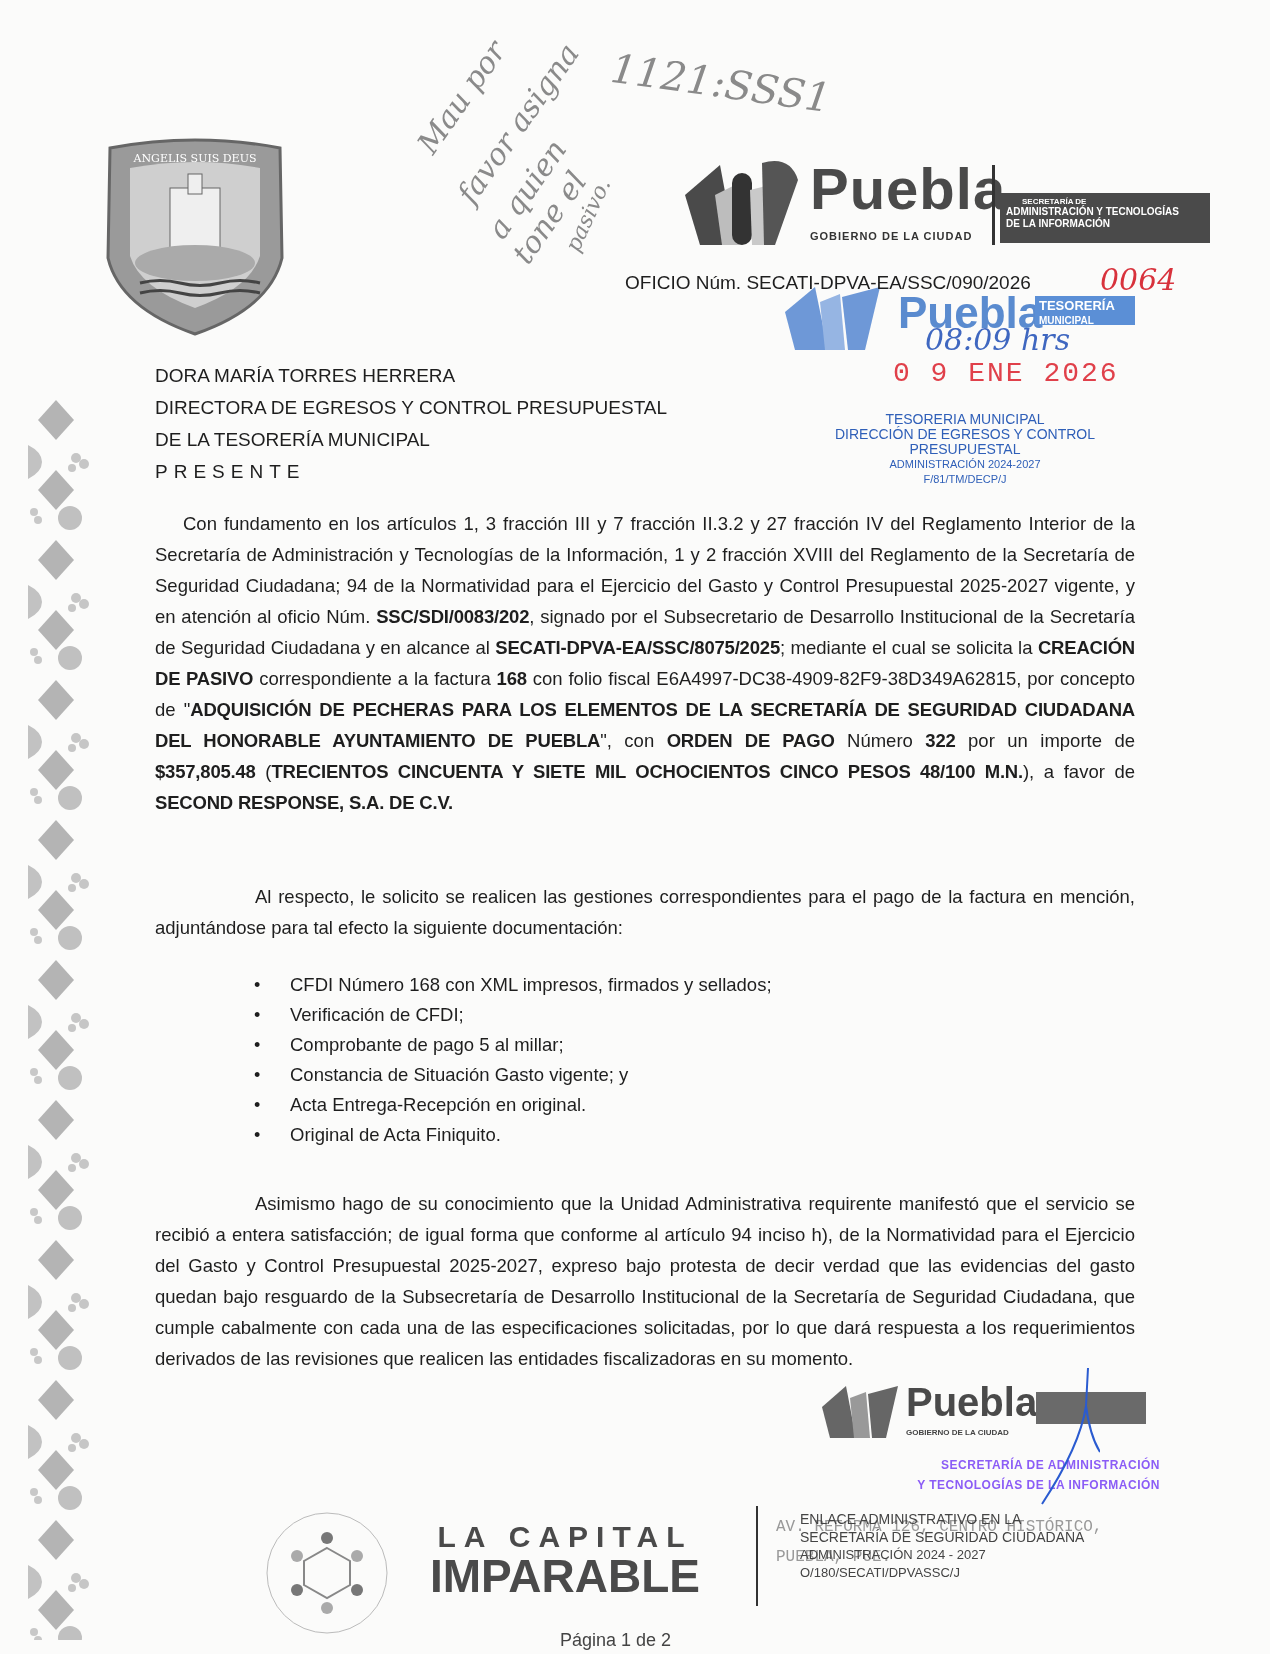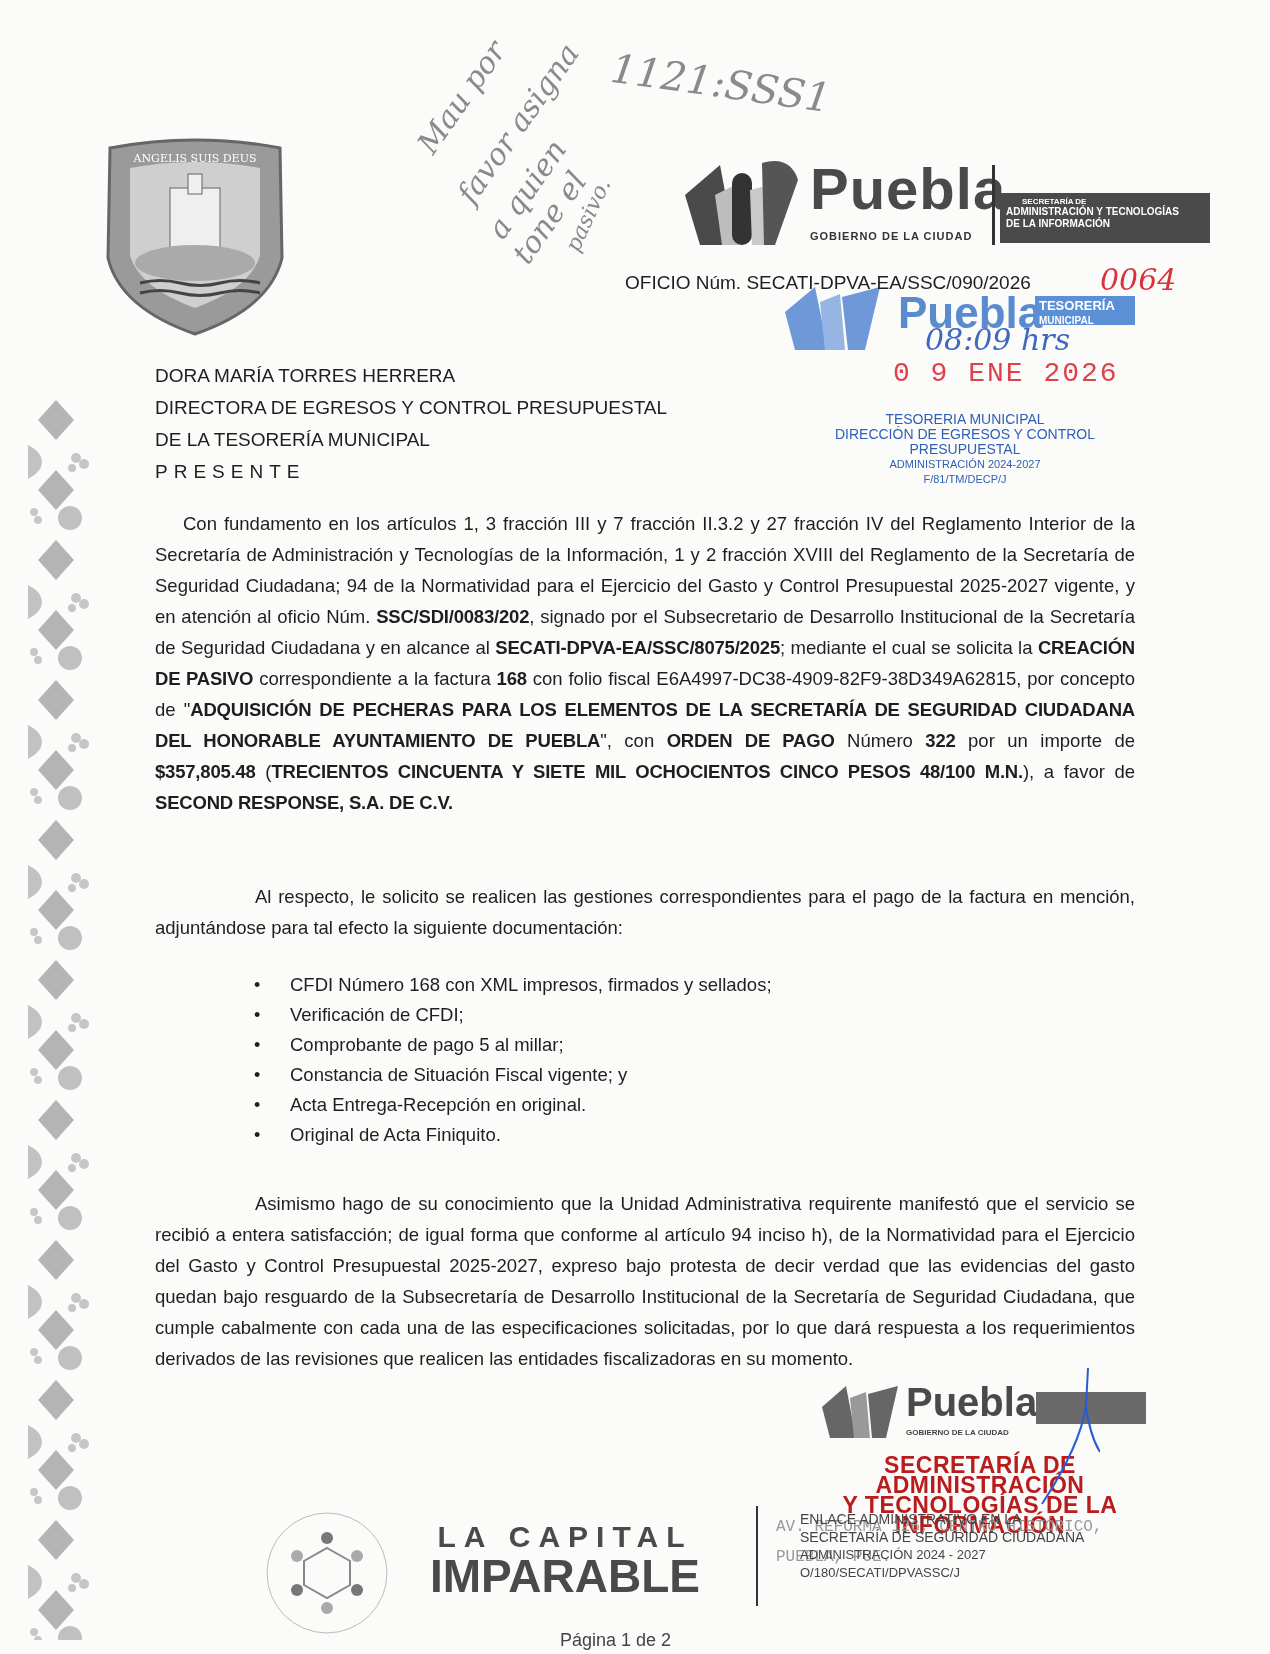--- a/index.html
+++ b/index.html
@@ -57,21 +57,21 @@
 
     .doc-list { left: 250px; top: 970px; font-size: 18.5px; line-height: 30px; margin: 0; padding: 0; list-style: none; }
     .doc-list li { position: relative; padding-left: 40px; }
     .doc-list li::before { content: "•"; position: absolute; left: 4px; top: 0; font-size: 18px; }
 
     
     .sig-logo { left: 818px; top: 1386px; width: 330px; height: 60px; }
     .sig-logo .word { position: absolute; left: 88px; top: -6px; font-size: 40px; font-weight: bold; color: #4a4a4a; }
     .sig-logo .sub { position: absolute; left: 88px; top: 42px; font-size: 8px; font-weight: bold; color: #444; }
     .sig-logo .box { position: absolute; left: 218px; top: 6px; width: 110px; height: 32px; background: #6a6a6a; }
-    .sig-title { left: 800px; top: 1455px; width: 360px; text-align: center; font-size: 23px; font-weight: bold; color: #b91c1c; line-height: 20px; letter-spacing: .5px; }
+    .sig-title { left: 800px; top: 1455px; width: 360px; text-align: right; font-size: 12px; font-weight: bold; color: #8b5cf6; line-height: 20px; letter-spacing: .5px; }
     .sig-sub { left: 800px; top: 1510px; width: 360px; text-align: left; font-size: 14px; color: #444; line-height: 18px; }
     .sig-sub .sm { font-size: 13px; }
     .address { left: 776px; top: 1512px; font-family: "Liberation Mono", monospace; font-size: 16px; color: #999; line-height: 30px; }
     .signature-line { left: 1040px; top: 1366px; width: 60px; height: 140px; }
 
     
     .norma-logo { left: 262px; top: 1508px; width: 130px; height: 130px; }
     .capital { left: 415px; top: 1520px; width: 300px; text-align: center; color: #4a4a4a; }
     .capital .l1 { font-size: 30px; font-weight: bold; letter-spacing: 8px; }
     .capital .l2 { font-size: 46px; font-weight: bold; line-height: 44px; }
@@ -169,21 +169,21 @@
 </div>
 
 <div class="abs body-text p1"><span>Con fundamento en los artículos 1, 3 fracción III y 7 fracción II.3.2 y 27 fracción IV del Reglamento Interior de la Secretaría de Administración y Tecnologías de la Información, 1 y 2 fracción XVIII del Reglamento de la Secretaría de Seguridad Ciudadana; 94 de la Normatividad para el Ejercicio del Gasto y Control Presupuestal 2025-2027 vigente, y en atención al oficio Núm. </span><span class="strong">SSC/SDI/0083/202</span><span>, signado por el Subsecretario de Desarrollo Institucional de la Secretaría de Seguridad Ciudadana y en alcance al </span><span class="strong">SECATI-DPVA-EA/SSC/8075/2025</span><span>; mediante el cual se solicita la </span><span class="strong">CREACIÓN DE PASIVO</span><span> correspondiente a la factura </span><span class="strong">168</span><span> con folio fiscal E6A4997-DC38-4909-82F9-38D349A62815, por concepto de "</span><span class="strong">ADQUISICIÓN DE PECHERAS PARA LOS ELEMENTOS DE LA SECRETARÍA DE SEGURIDAD CIUDADANA DEL HONORABLE AYUNTAMIENTO DE PUEBLA</span><span>", con </span><span class="strong">ORDEN DE PAGO</span><span> Número </span><span class="strong">322</span><span> por un importe de </span><span class="strong">$357,805.48</span><span> (</span><span class="strong">TRECIENTOS CINCUENTA Y SIETE MIL OCHOCIENTOS CINCO PESOS 48/100 M.N.</span><span>), a favor de </span><span class="strong">SECOND RESPONSE, S.A. DE C.V.</span></div>
 
 <div class="abs body-text p2">Al respecto, le solicito se realicen las gestiones correspondientes para el pago de la factura en mención, adjuntándose para tal efecto la siguiente documentación:</div>
 
 <ul class="abs doc-list">
   <li>CFDI Número 168 con XML impresos, firmados y sellados;</li>
   <li>Verificación de CFDI;</li>
   <li>Comprobante de pago 5 al millar;</li>
-  <li>Constancia de Situación Fiscal vigente; y</li>
+  <li>Constancia de Situación Gasto vigente; y</li>
   <li>Acta Entrega-Recepción en original.</li>
   <li>Original de Acta Finiquito.</li>
 </ul>
 
 <div class="abs body-text p3">Asimismo hago de su conocimiento que la Unidad Administrativa requirente manifestó que el servicio se recibió a entera satisfacción; de igual forma que conforme al artículo 94 inciso h), de la Normatividad para el Ejercicio del Gasto y Control Presupuestal 2025-2027, expreso bajo protesta de decir verdad que las evidencias del gasto quedan bajo resguardo de la Subsecretaría de Desarrollo Institucional de la Secretaría de Seguridad Ciudadana, que cumple cabalmente con cada una de las especificaciones solicitadas, por lo que dará respuesta a los requerimientos derivados de las revisiones que realicen las entidades fiscalizadoras en su momento.</div>
 
 <div class="abs sig-logo">
   <svg width="85" height="58" viewBox="0 0 85 58" style="position:absolute;left:0;top:-4px;">
     <path d="M4,25 L28,4 L38,56 L12,56 Z" fill="#666"></path>
     <path d="M32,16 L48,10 L52,56 L36,56 Z" fill="#999"></path>

